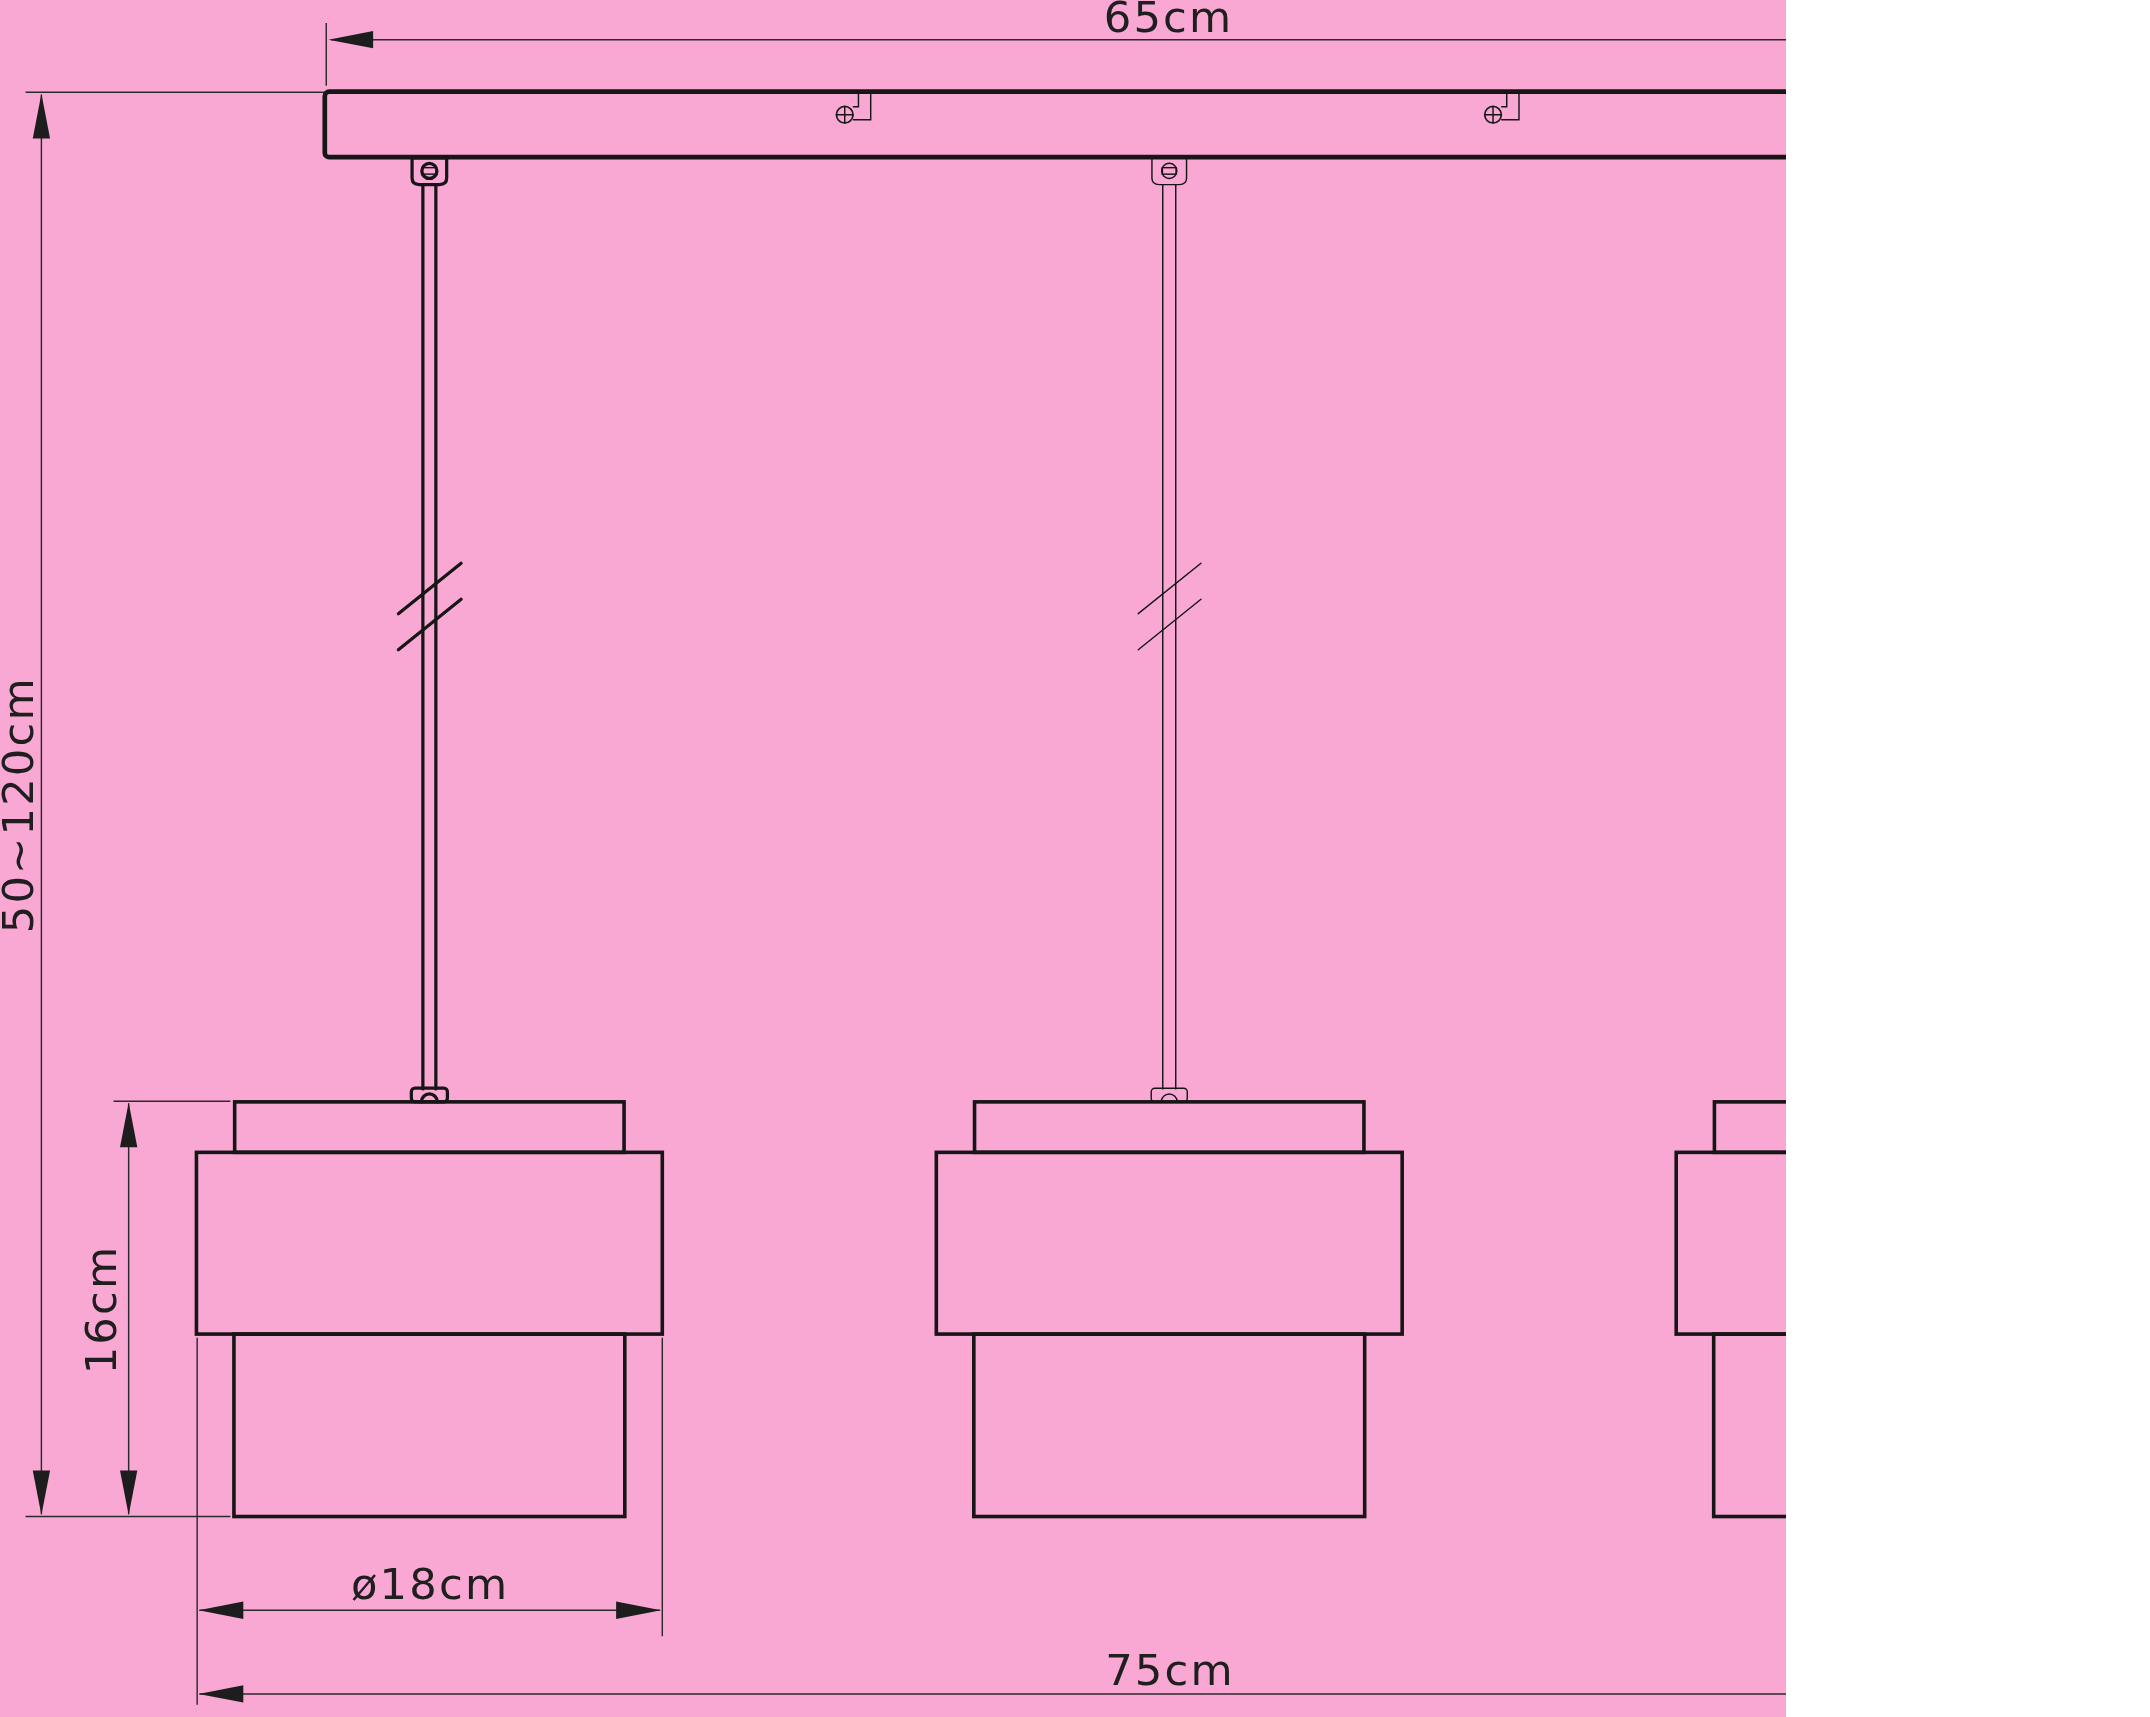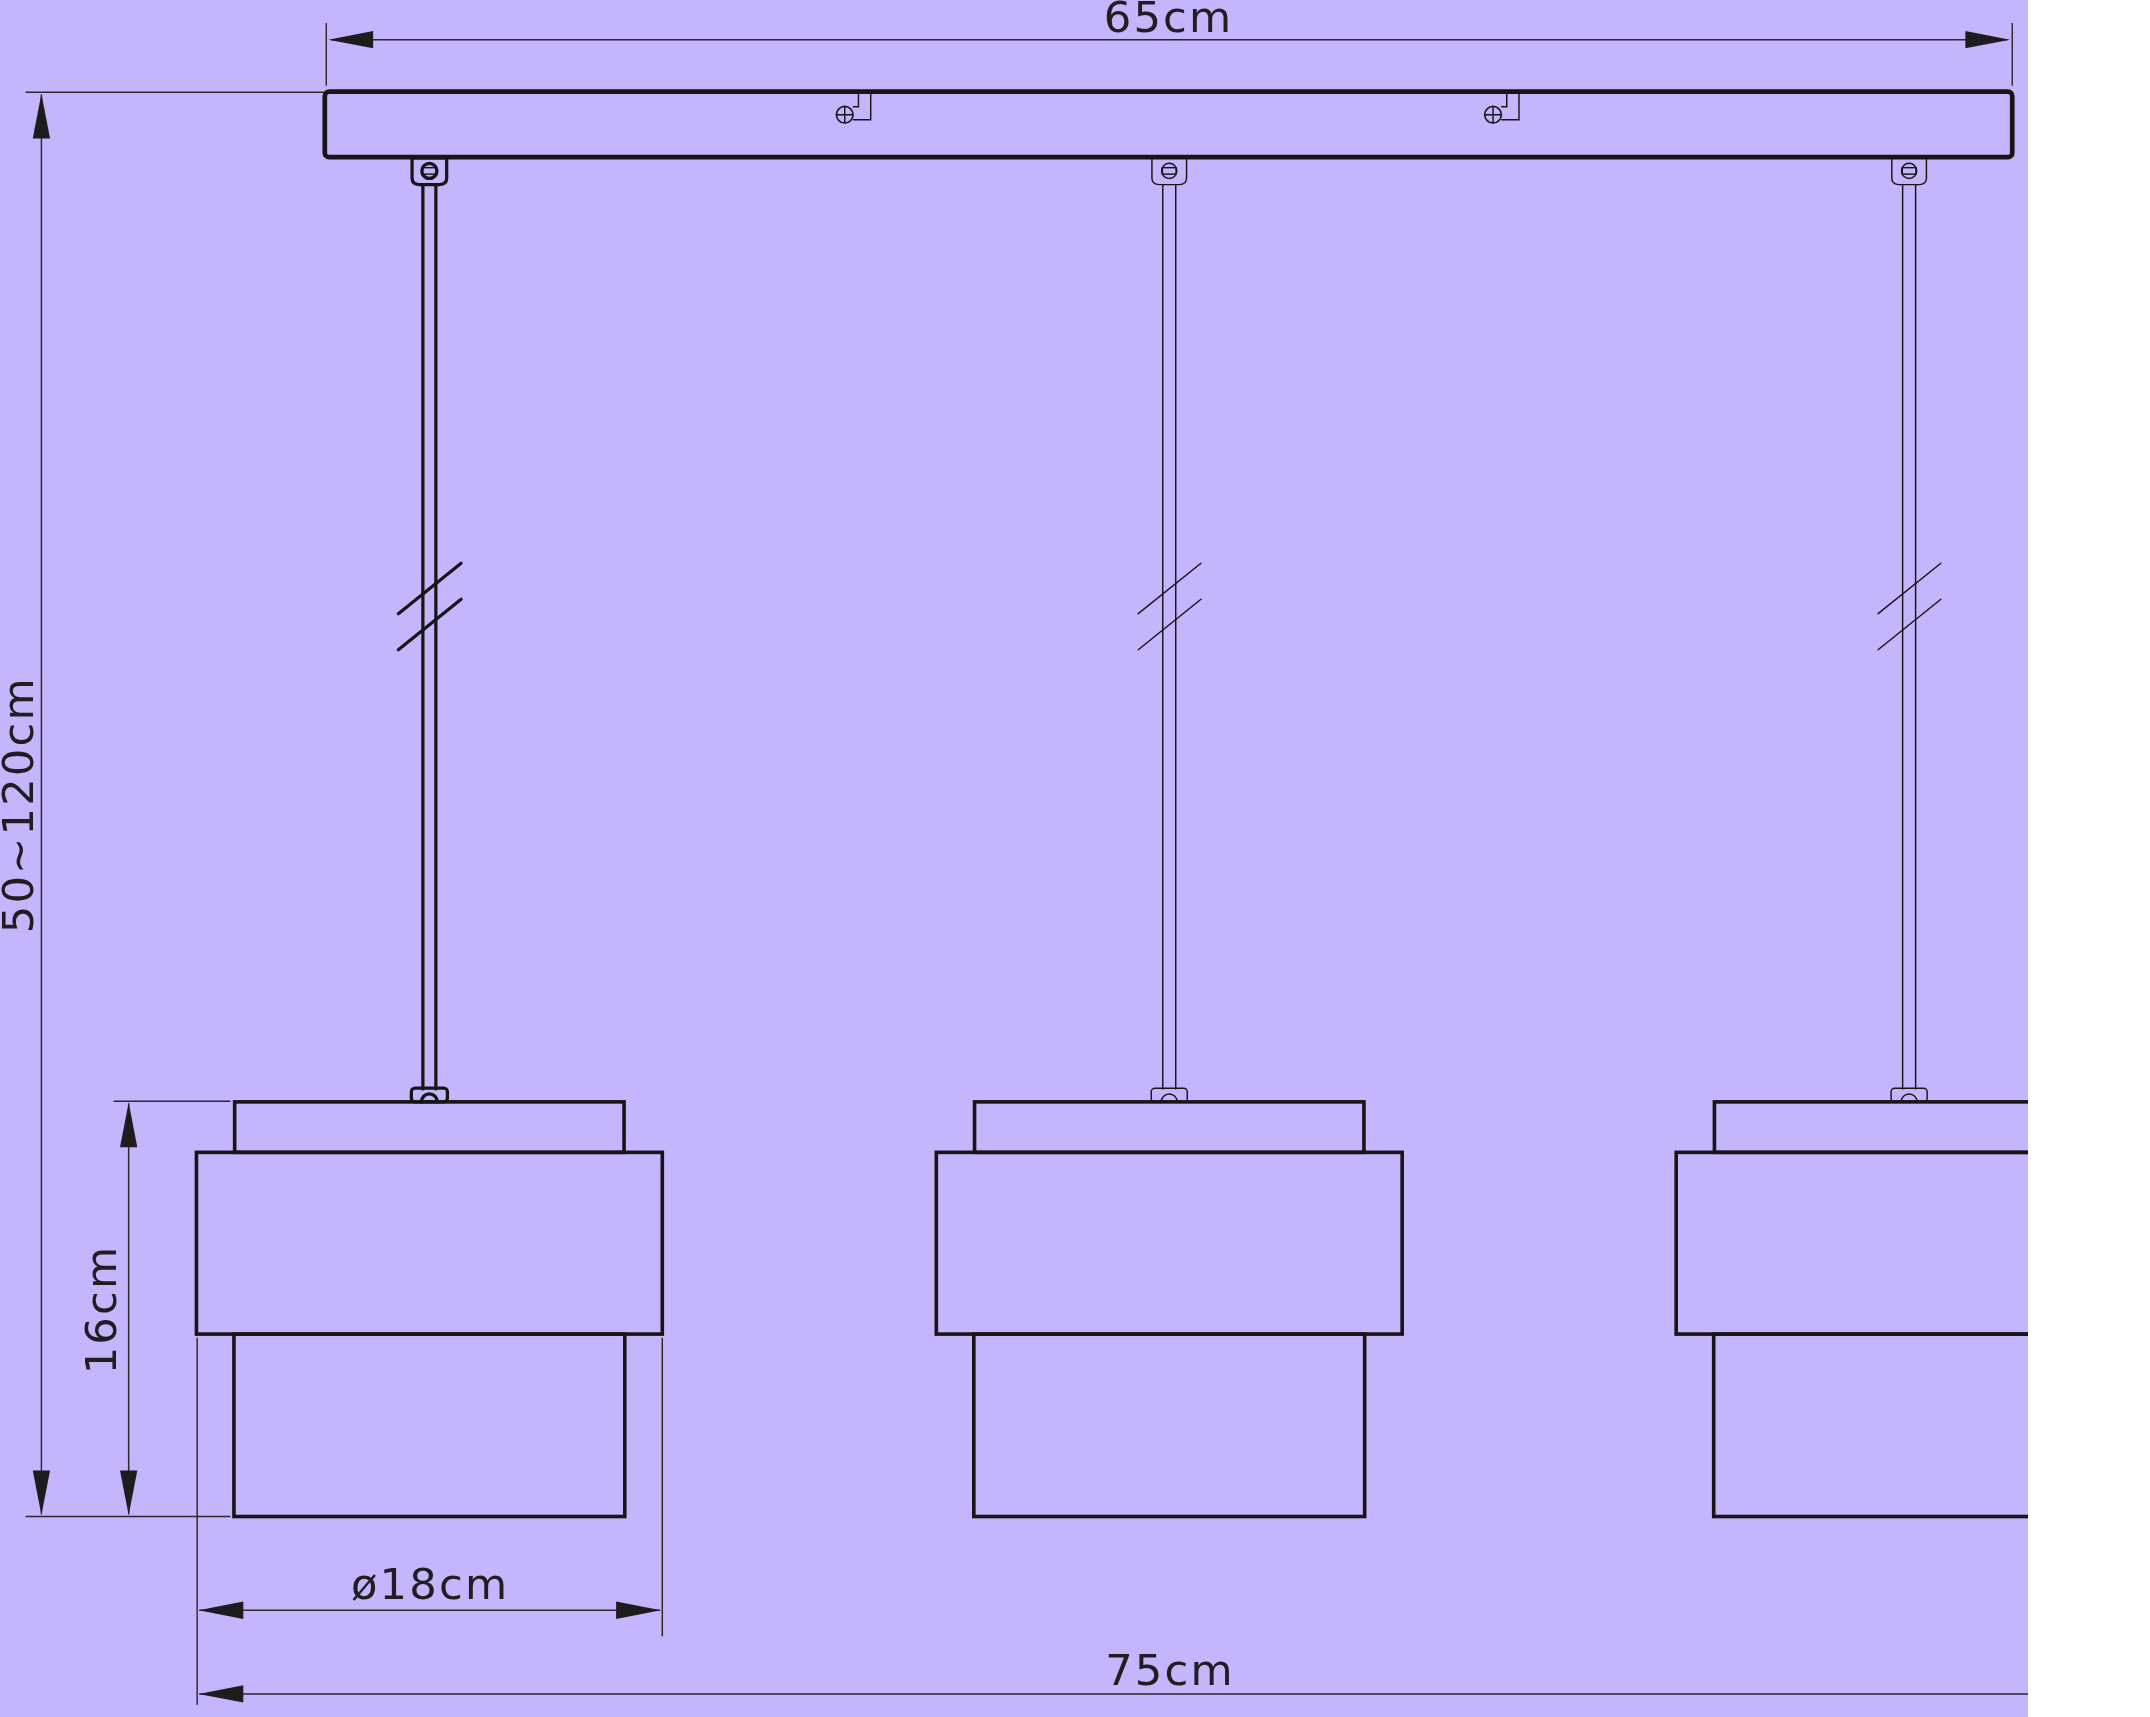--- a/index.html
+++ b/index.html
@@ -1,16 +1,16 @@
 <!DOCTYPE html>
 <html style="font-size:11.5px"><head>
 <meta charset="utf-8">
 <style>
   html,body{margin:0;padding:0;background:#ffffff;}
-  .canvas{width:2028px;height:1717px;background:#c4b5fd;position:relative;overflow:hidden;}
+  .canvas{width:1786px;height:1717px;background:#f9a8d4;position:relative;overflow:hidden;}
   svg{display:block;width:2151px;height:1717px;}
   .stroke{fill:none;stroke:#161616;stroke-linecap:square;}
   .ln-rail{stroke-width:6.5;}
   .ln-shade{stroke-width:5;}
   .ln-heavy{stroke-width:4.5;stroke-linecap:round;}
   .ln-light{stroke-width:2;stroke-linecap:round;}
   .ln-dim{stroke-width:2;stroke:#2a2a2a;}
   .ln-screw{stroke-width:2.4;stroke:#1d1d1d;}
   .arrow{fill:#1d1d1d;stroke:none;}
   .dim-label{font-family:"DejaVu Sans","Liberation Sans",sans-serif;font-size:60px;

